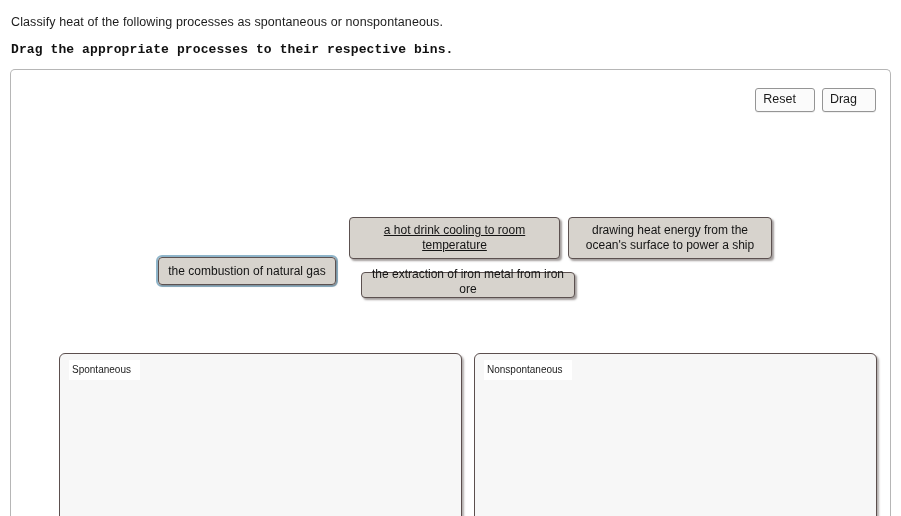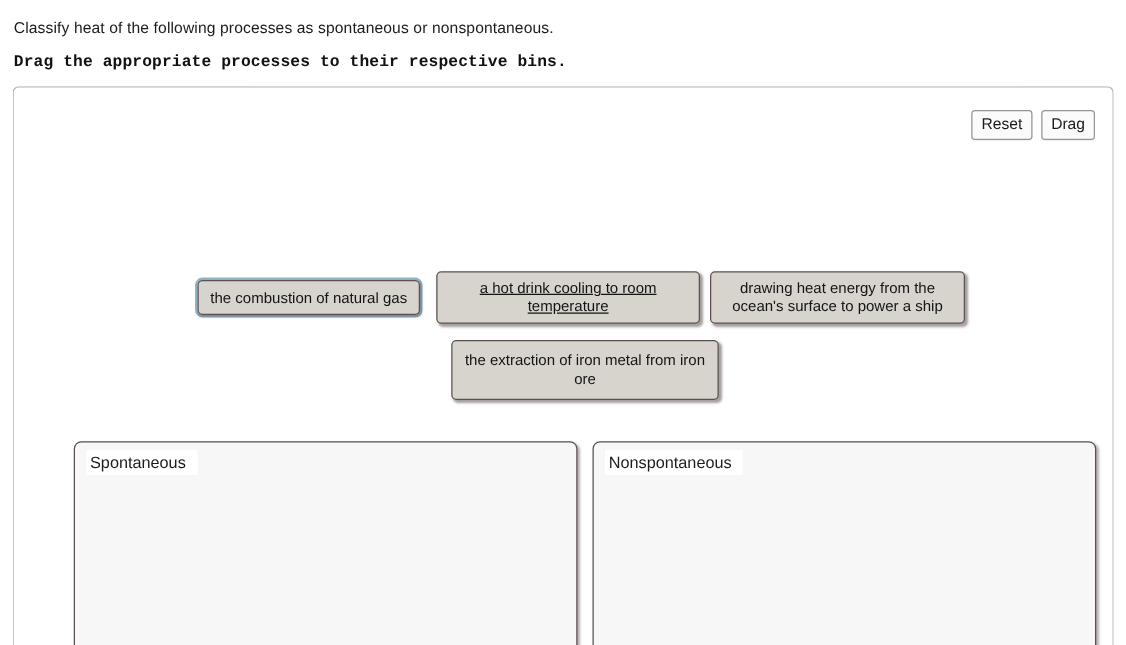--- a/index.html
+++ b/index.html
@@ -64,21 +64,21 @@
     gap: 7px;
   }
   .tool-btn {
     font-family: "Liberation Sans", sans-serif;
     font-size: 12.5px;
     line-height: 1;
     color: #1b1b1b;
     background: #fbfbfb;
     border: 1px solid #959595;
     border-radius: 3px;
-    padding: 4px 7px 5px 7px;
+    padding: 4px 18px 5px 7px;
     cursor: pointer;
     box-shadow: 0 1px 0 rgba(0,0,0,0.06);
   }
 
   
   .items-area {
     position: absolute;
     left: 0;
     top: 0;
     width: 100%;
@@ -105,53 +105,54 @@
   .drag-item .lbl { display: block; width: 100%; }
 
   
   .sel-wrap {
     position: absolute;
     box-sizing: border-box;
     border: 2px solid #8fb6cb;
     border-radius: 6px;
     background: #ffffff;
     padding: 0;
+    margin-top: 33px;
   }
   .sel-wrap .drag-item {
     position: relative;
     left: 0; top: 0;
     width: 100%;
     height: 100%;
     box-shadow: 1px 1px 2px rgba(90,80,78,0.45);
   }
 
   
   #item-combustion-wrap { left: 145px; top: 152px; width: 182px; height: 32px; }
   #item-hotdrink  { left: 338px; top: 147px; width: 211px; height: 42px; text-decoration: underline; }
   #item-ocean     { left: 557px; top: 147px; width: 204px; height: 42px; }
-  #item-iron      { left: 350px; top: 202px; width: 214px; height: 48px; }
+  #item-iron      { left: 350px; top: 202px; width: 214px; height: 26px; align-items: flex-end; }
 
   
   .bin {
     position: absolute;
     box-sizing: border-box;
     background: #f7f7f7;
     border: 1px solid #5c4f4e;
     border-radius: 6px;
     box-shadow: 2px 2px 2px rgba(92,79,78,0.45);
   }
   #bin-spontaneous    { left: 48px;  top: 283px; width: 403px; height: 209px; }
   #bin-nonspontaneous { left: 463px; top: 283px; width: 403px; height: 209px; }
   .bin-label {
     position: absolute;
     left: 9px;
     top: 6px;
     background: #ffffff;
     padding: 1px 9px 2px 3px;
-    font-size: 13px;
+    font-size: 10px;
     line-height: 17px;
     color: #1c1c1c;
   }
 </style>
 </head>
 <body>
 
 <div class="instructions">
   <div class="q-text">Classify heat of the following processes as spontaneous or nonspontaneous.</div>
   <div class="q-prompt">Drag the appropriate processes to their respective bins.</div>

